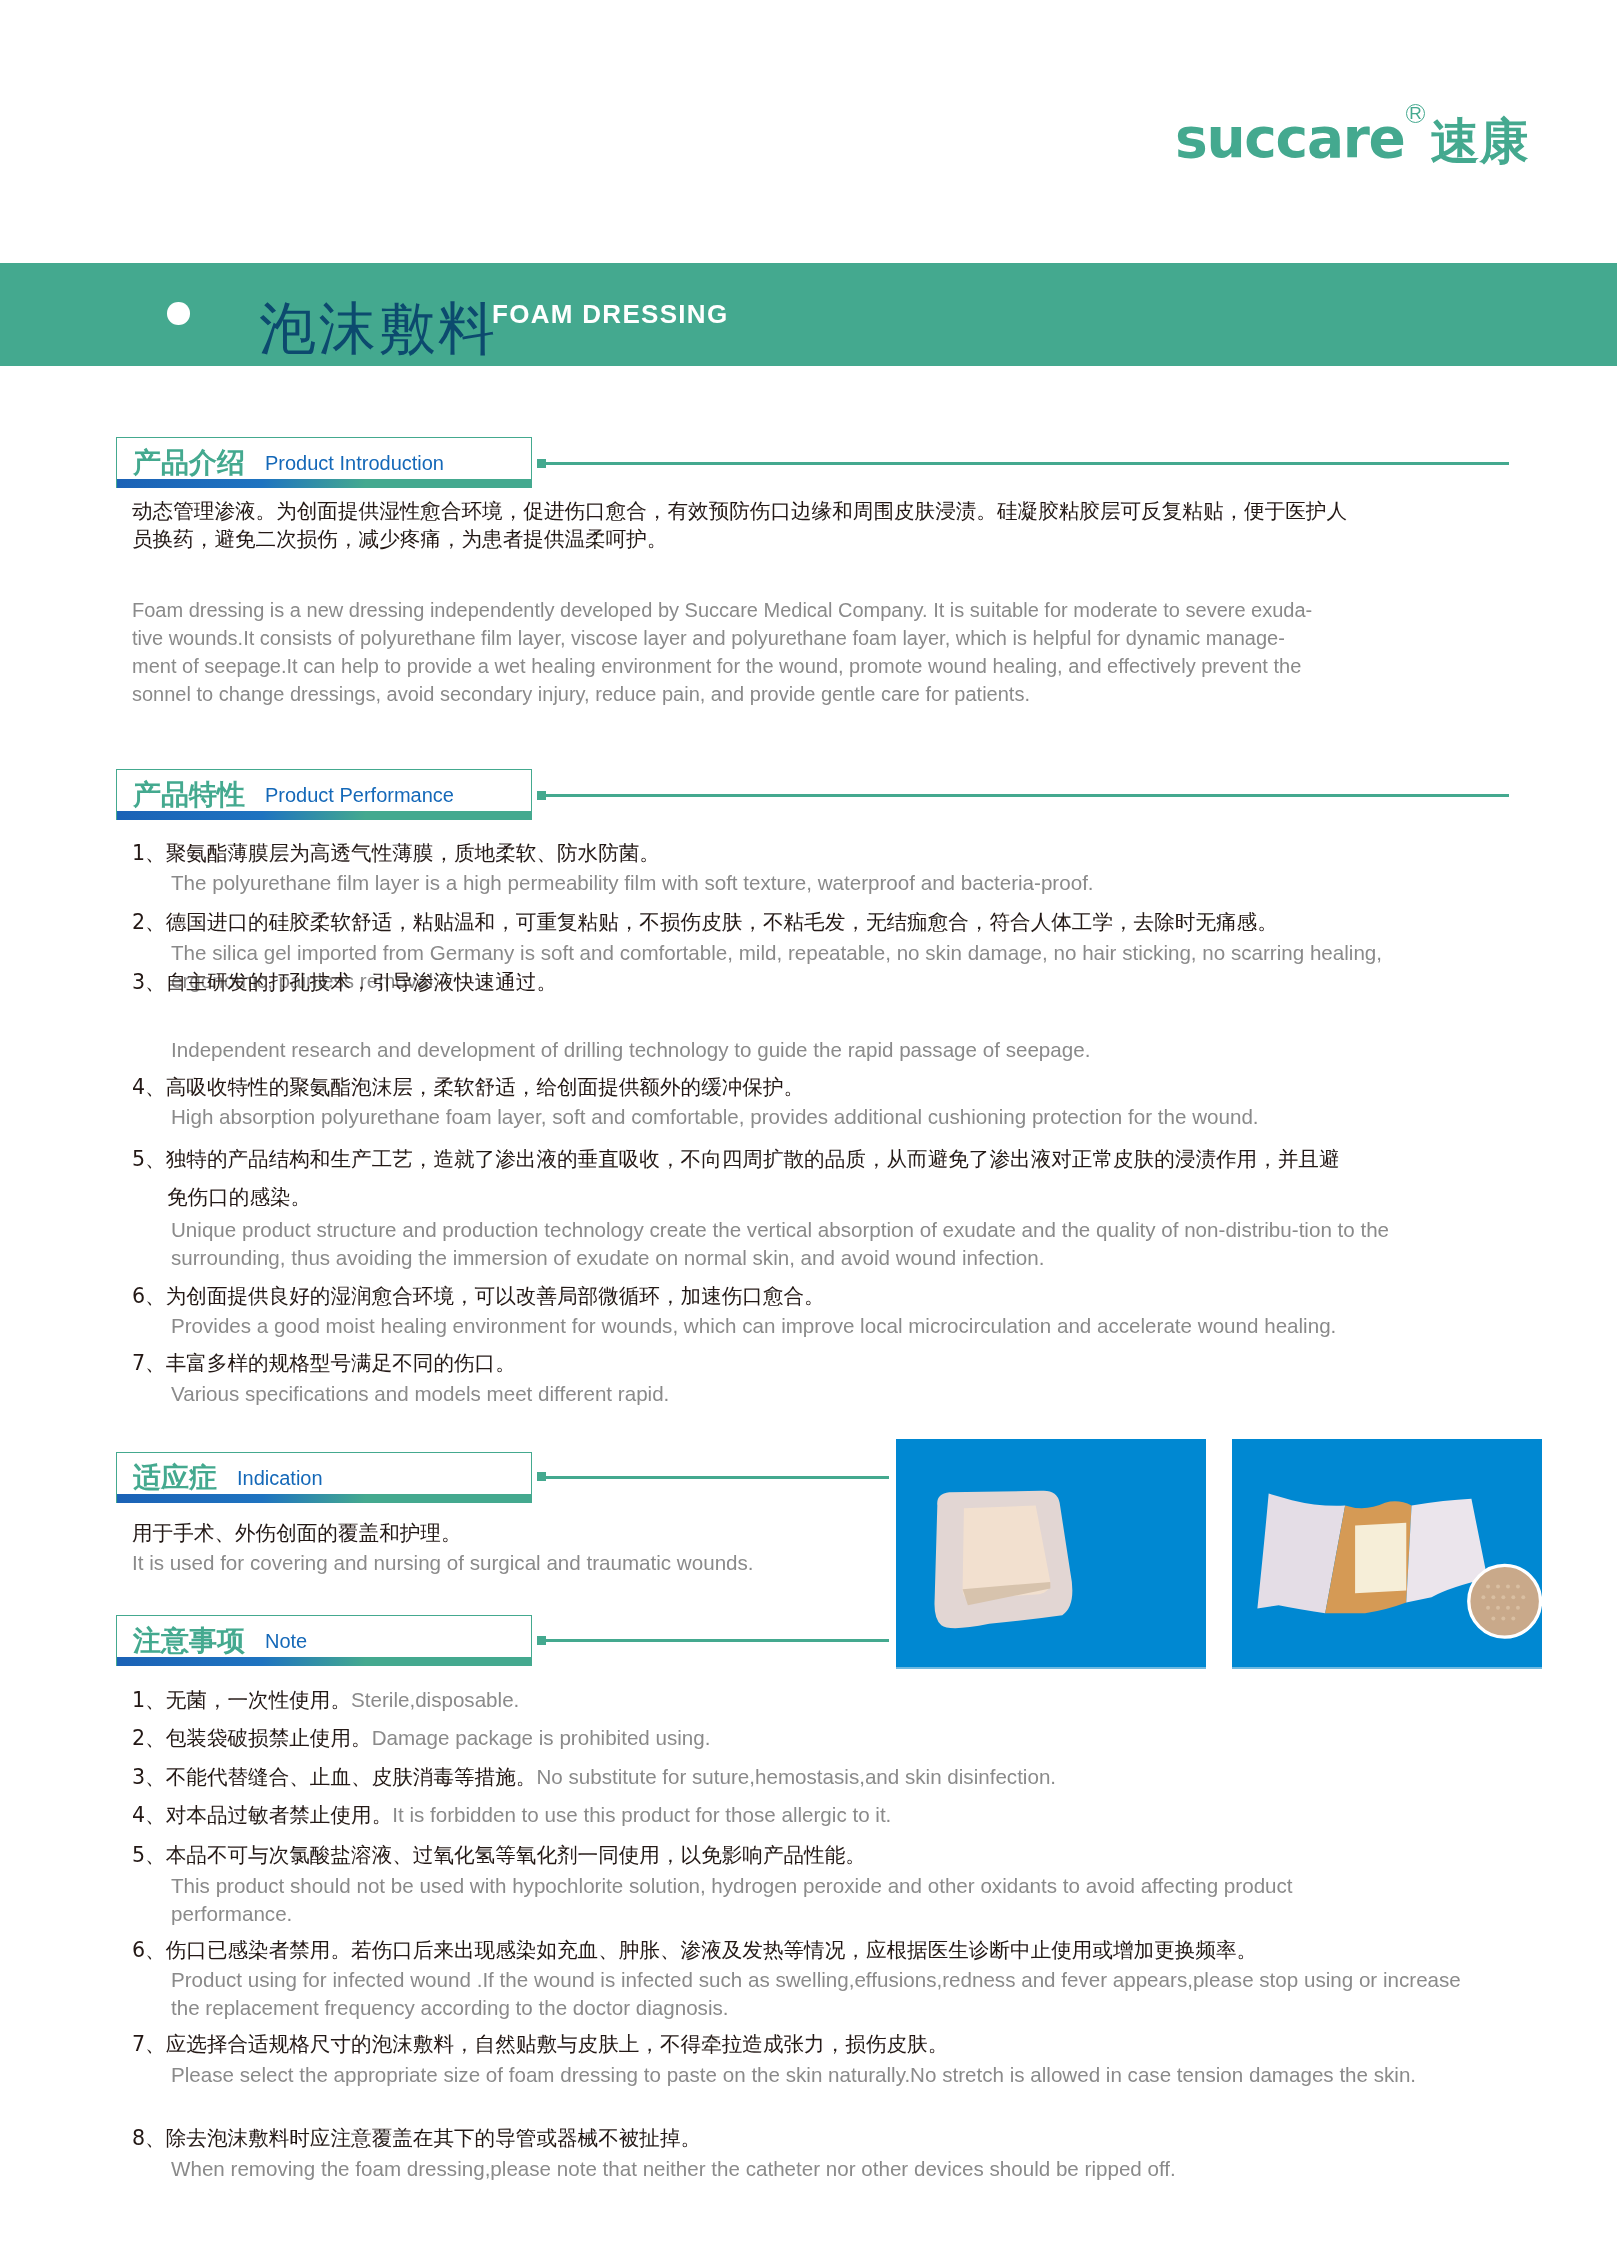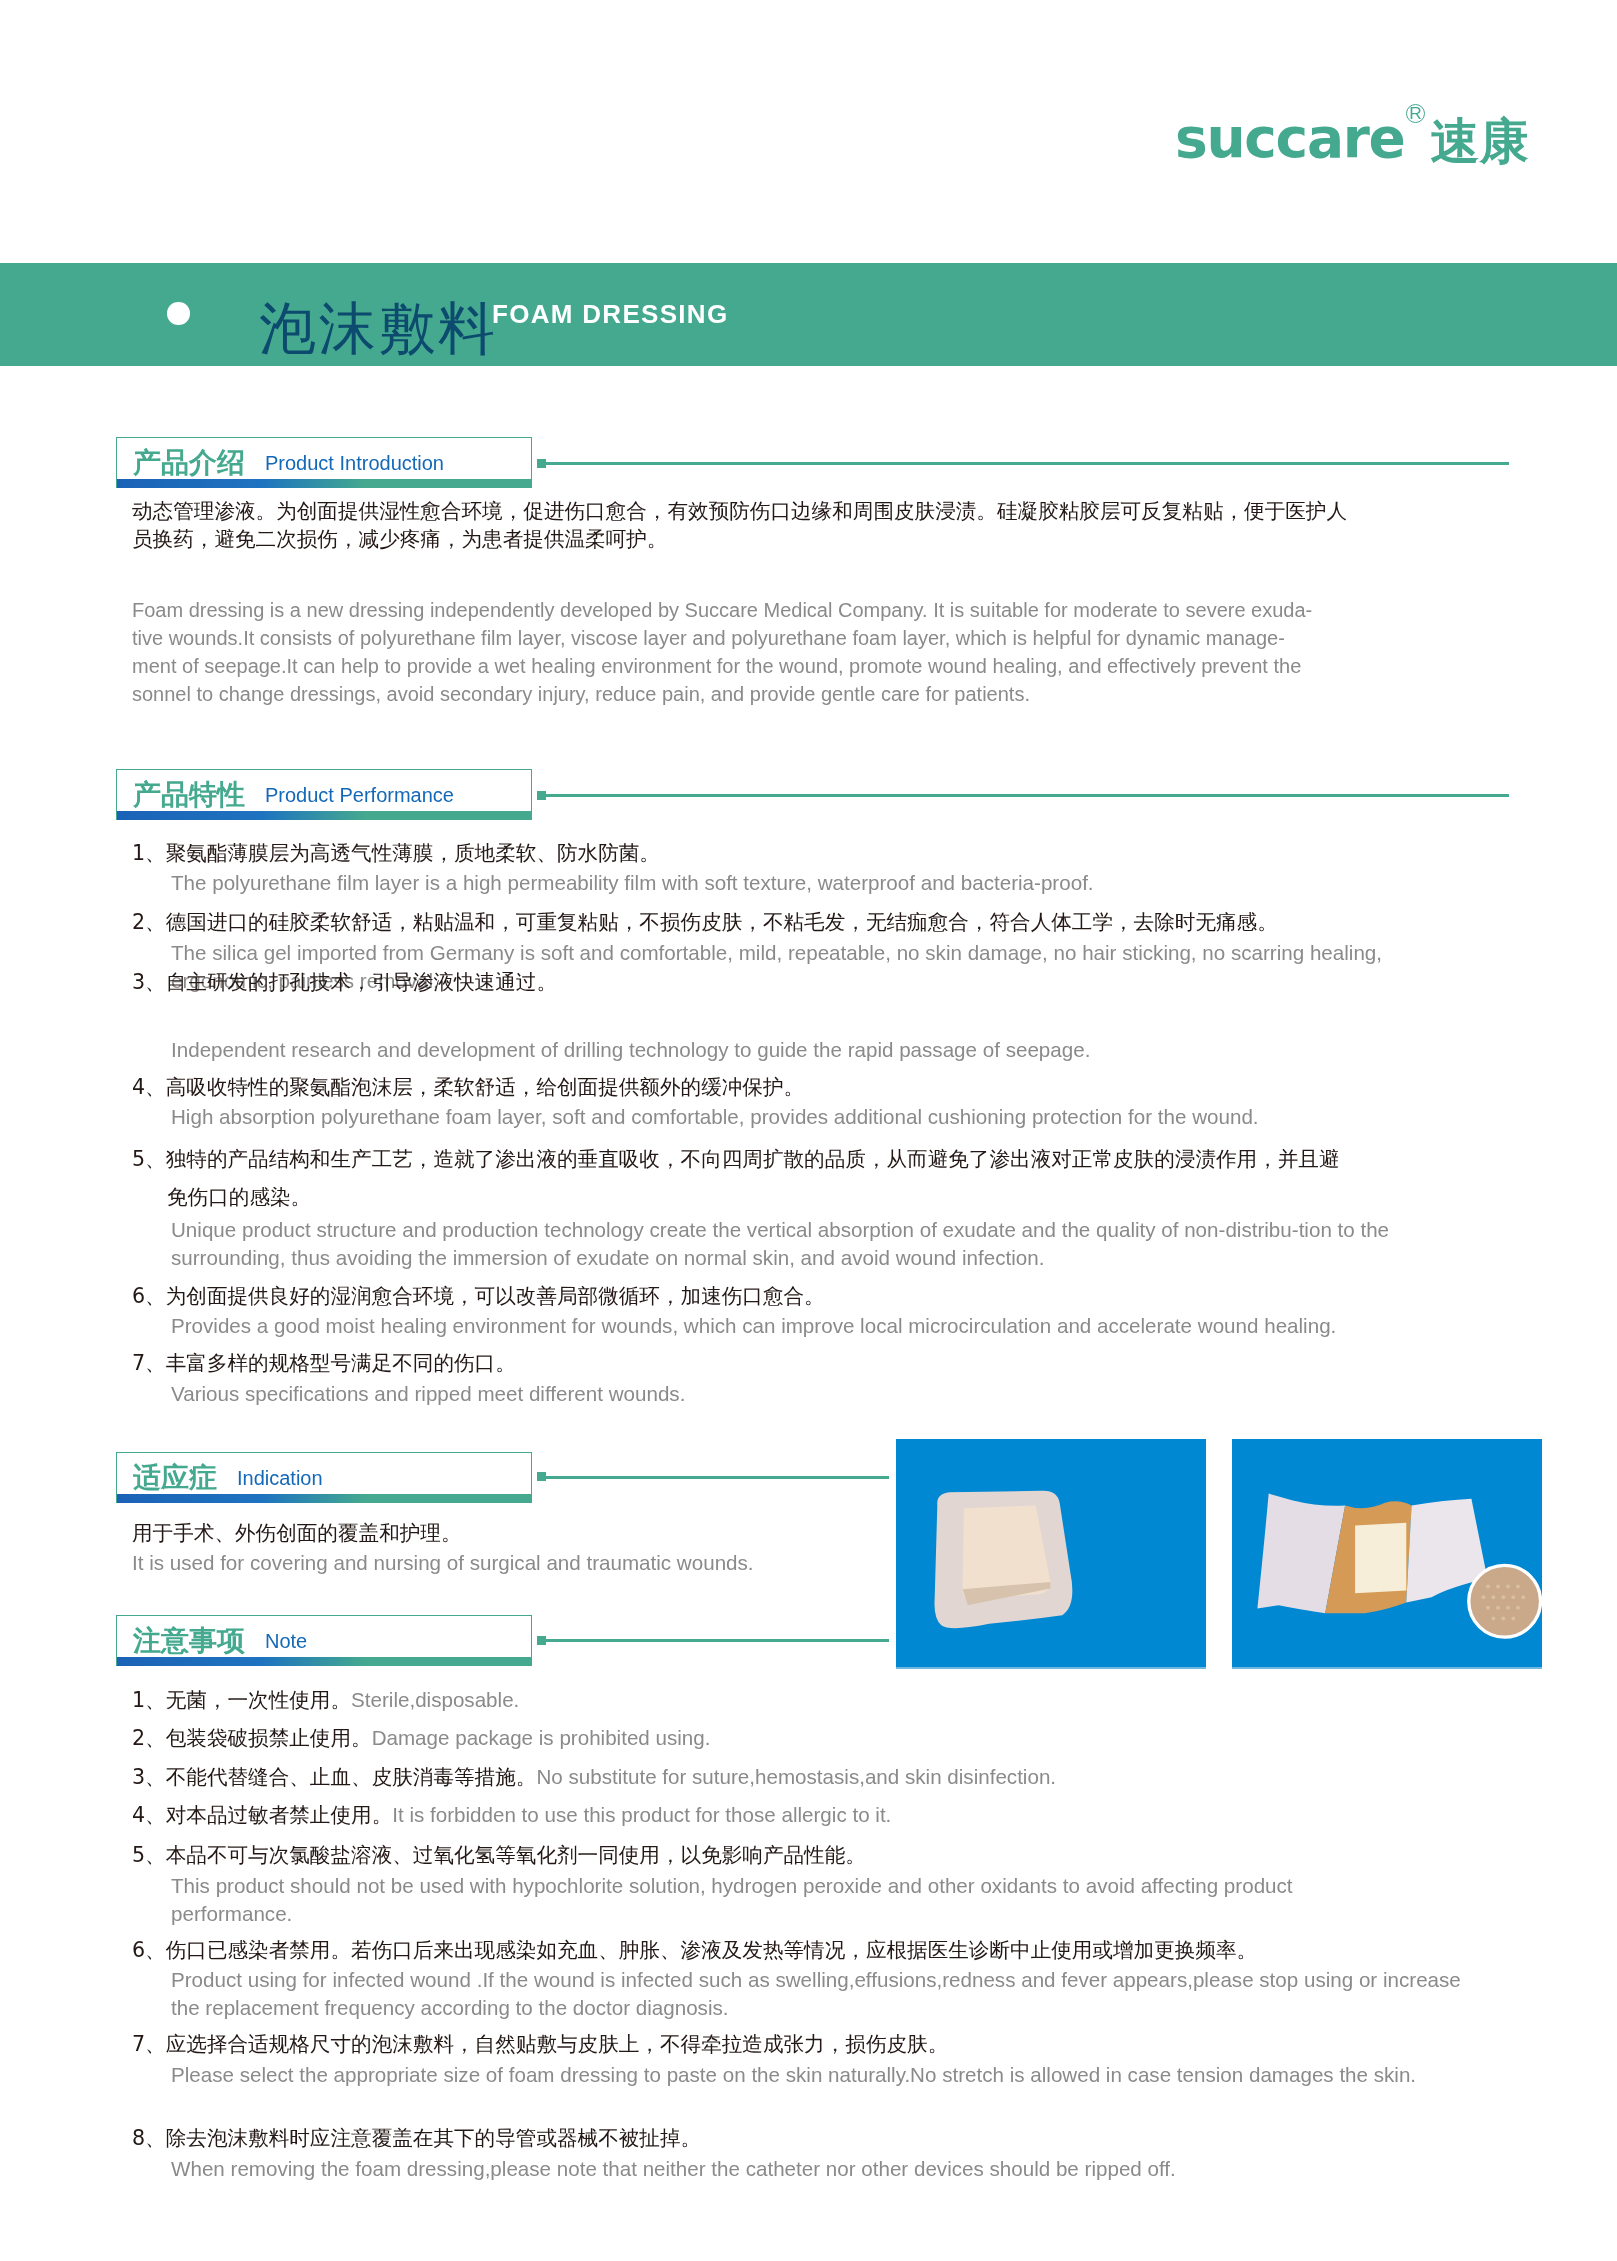--- a/index.html
+++ b/index.html
@@ -93,21 +93,21 @@
 <div class="abs item-en en-text" style="top:1103px;">High absorption polyurethane foam layer, soft and comfortable, provides additional cushioning protection for the wound.</div>
 
 <div class="abs item-cn cn-text" style="top:1145px;">5、独特的产品结构和生产工艺，造就了渗出液的垂直吸收，不向四周扩散的品质，从而避免了渗出液对正常皮肤的浸渍作用，并且避</div>
 <div class="abs cn-text" style="left:167px; top:1183px;">免伤口的感染。</div>
 <div class="abs item-en en-text" style="top:1216px; width:1303px;">Unique product structure and production technology create the vertical absorption of exudate and the quality of non-distribu-tion to the surrounding,  thus avoiding the immersion of exudate on normal skin, and avoid wound infection.</div>
 
 <div class="abs item-cn cn-text" style="top:1282px;">6、为创面提供良好的湿润愈合环境，可以改善局部微循环，加速伤口愈合。</div>
 <div class="abs item-en en-text" style="top:1312px;">Provides a good moist healing environment for wounds, which can improve local microcirculation and accelerate wound healing.</div>
 
 <div class="abs item-cn cn-text" style="top:1349px;">7、丰富多样的规格型号满足不同的伤口。</div>
-<div class="abs item-en en-text" style="top:1380px;">Various specifications and ripped meet different wounds.</div>
+<div class="abs item-en en-text" style="top:1380px;">Various specifications and models meet different rapid.</div>
 
 <div class="abs sec-box" style="top:1452px;">
   <span class="cn">适应症</span>
   <span class="en" style="left:120px;">Indication</span>
   <div class="band"></div>
 </div>
 <div class="abs sec-dot" style="left:537px; top:1472px;"></div>
 <div class="abs sec-line" style="left:542px; top:1476px; width:347px; height:2.7px;"></div>
 
 <div class="abs cn-text" style="left:132px; top:1519px;">用于手术、外伤创面的覆盖和护理。</div>

